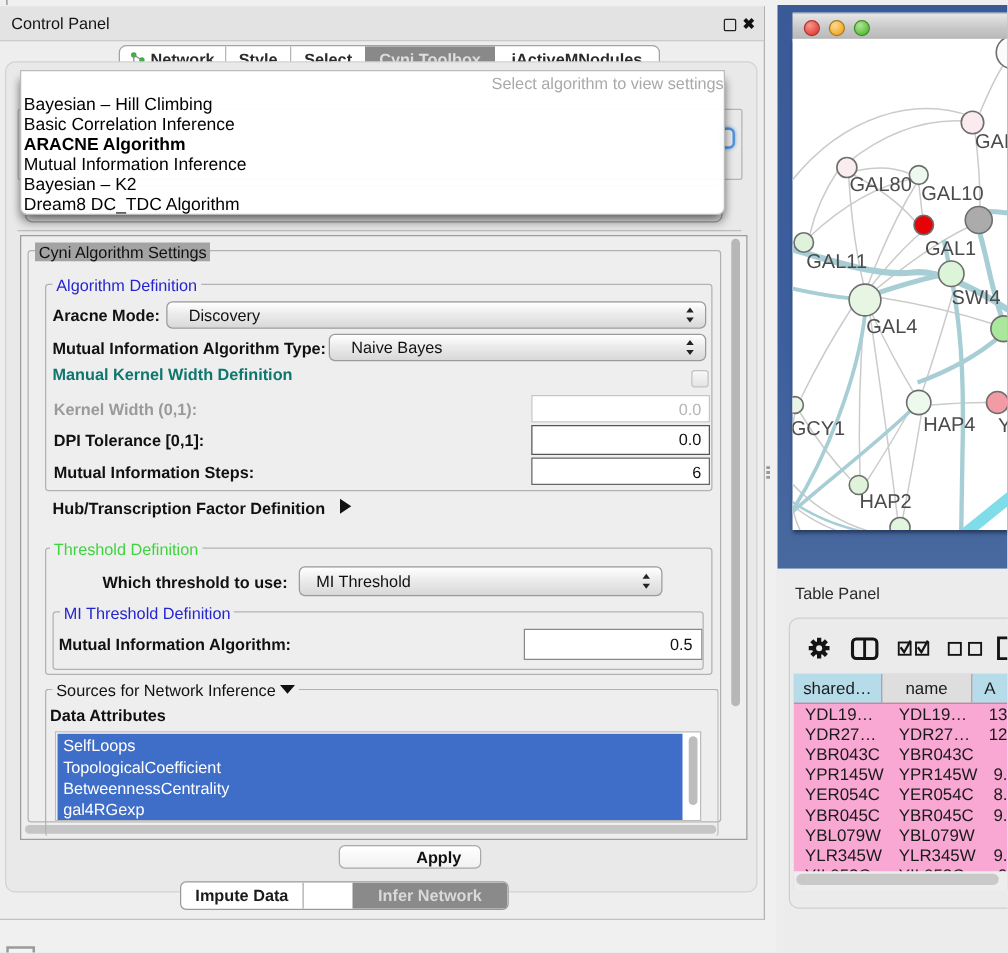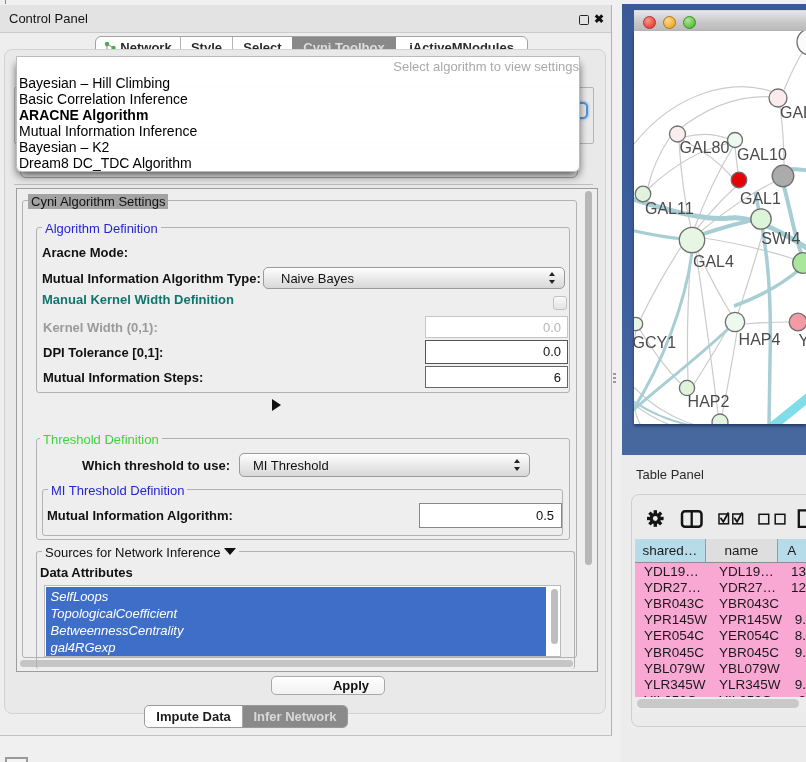--- a/index.html
+++ b/index.html
@@ -48,39 +48,43 @@
     <div class="abs" style="left:584.5px;top:186px;width:7.5px;height:374px;background:#b7b7b7;border-radius:4px;"></div>
     <div class="abs" style="left:20px;top:654.5px;width:553px;height:7px;background:#c5c5c5;border-radius:4px;"></div>
 
     <div class="abs" style="left:22px;top:195px;width:553px;height:456px;border:1px solid #b2b2b2;border-radius:3px;"></div>
     <div class="abs" style="left:28px;top:189px;font-size:13px;color:#111;background:#a3a3a3;padding:0 3px;">Cyni Algorithm Settings</div>
 
     <div class="abs" style="left:36px;top:222px;width:532px;height:164px;border:1px solid #b2b2b2;border-radius:3px;"></div>
     <div class="abs" style="left:42px;top:215.5px;font-size:13px;color:#2525cf;background:#eee;padding:0 3px;">Algorithm Definition</div>
 
     <div class="abs b" style="left:42px;top:240px;font-size:13px;color:#111;">Aracne Mode:</div>
+    <div class="abs combo" style="left:133px;top:236px;width:432px;height:22px;">
+      <span style="left:17px;">Discovery</span>
+    </div>
     <div class="abs b" style="left:42px;top:266px;font-size:13px;color:#111;">Mutual Information Algorithm Type:</div>
     <div class="abs combo" style="left:263px;top:262px;width:302px;height:22px;">
       <span style="left:17px;">Naive Bayes</span>
     </div>
     <div class="abs b" style="left:42px;top:287px;font-size:13px;color:#0f766e;">Manual Kernel Width Definition</div>
     <div class="abs" style="left:553px;top:291px;width:12px;height:12px;border:1px solid #c2c2c2;border-radius:3px;background:linear-gradient(#f8f8f8,#e4e4e4);"></div>
     <div class="abs b" style="left:43px;top:315px;font-size:13px;color:#9a9a9a;">Kernel Width (0,1):</div>
     <div class="abs" style="left:425px;top:311px;width:143px;height:22px;border:1px solid #c6c6c6;background:#fff;box-sizing:border-box;">
         <span style="position:absolute;right:6px;top:3px;font-size:13px;color:#b5b5b5;">0.0</span>
       </div>
     <div class="abs b" style="left:43px;top:340px;font-size:13px;color:#111;">DPI Tolerance [0,1]:</div>
     <div class="abs" style="left:425px;top:335px;width:143px;height:24px;border:1.5px solid #555;background:#fff;box-sizing:border-box;">
         <span style="position:absolute;right:6px;top:3px;font-size:13px;color:#111;">0.0</span>
       </div>
     <div class="abs b" style="left:43px;top:365px;font-size:13px;color:#111;">Mutual Information Steps:</div>
     <div class="abs" style="left:425px;top:361px;width:143px;height:22px;border:1px solid #666;background:#fff;box-sizing:border-box;">
         <span style="position:absolute;right:6px;top:3px;font-size:13px;color:#111;">6</span>
       </div>
 
+    <div class="abs b" style="left:42px;top:394px;font-size:13px;color:#111;">Hub/Transcription Factor Definition</div>
     <div class="abs" style="left:272px;top:394px;width:0;height:0;border-left:9px solid #111;border-top:6.5px solid transparent;border-bottom:6.5px solid transparent;"></div>
 
     <div class="abs" style="left:36px;top:433px;width:532px;height:100px;border:1px solid #b2b2b2;border-radius:3px;"></div>
     <div class="abs" style="left:40px;top:426.5px;font-size:13px;color:#3fd43f;background:#eee;padding:0 3px;">Threshold Definition</div>
     <div class="abs b" style="left:82px;top:453px;font-size:13px;color:#111;">Which threshold to use:</div>
     <div class="abs combo" style="left:239px;top:448px;width:291px;height:24px;">
       <span style="left:13px;">MI Threshold</span>
     </div>
 
     <div class="abs" style="left:42px;top:484px;width:519px;height:45px;border:1px solid #b2b2b2;border-radius:3px;"></div>
@@ -88,28 +92,28 @@
     <div class="abs b" style="left:47px;top:503px;font-size:13px;color:#111;">Mutual Information Algorithm:</div>
     <div class="abs" style="left:419px;top:498px;width:143px;height:25px;border:1px solid #888;background:#fff;box-sizing:border-box;">
         <span style="position:absolute;right:7px;top:4px;font-size:13px;color:#111;">0.5</span>
       </div>
 
     <div class="abs" style="left:36px;top:546px;width:537px;height:117px;border:1px solid #b2b2b2;border-top-color:#b2b2b2;border-radius:3px;border-bottom:none;"></div>
     <div class="abs" style="left:42px;top:539.5px;font-size:13px;color:#111;background:#eee;padding:0 3px;">Sources for Network Inference <span style="display:inline-block;width:0;height:0;border-top:7px solid #111;border-left:6px solid transparent;border-right:6px solid transparent;vertical-align:2px;"></span></div>
     <div class="abs b" style="left:40px;top:560px;font-size:13px;color:#111;">Data Attributes</div>
 
     <div class="abs" style="left:44px;top:580px;width:517px;height:72px;background:#fff;border:1px solid #bbb;box-sizing:border-box;"></div>
-    <div class="abs" style="left:45.5px;top:581.5px;width:500px;height:69px;background:#3e6ec7;color:#fff;font-size:13px;line-height:17px;padding:1px 0 0 5px;box-sizing:border-box;font-style:italic;">SelfLoops<br>TopologicalCoefficient<br>BetweennessCentrality<br>gal4RGexp</div>
+    <div class="abs" style="left:45.5px;top:581.5px;width:500px;height:69px;background:#3e6ec7;color:#fff;font-size:13px;line-height:17px;padding:1px 0 0 5px;box-sizing:border-box;">SelfLoops<br>TopologicalCoefficient<br>BetweennessCentrality<br>gal4RGexp</div>
     <div class="abs" style="left:550.5px;top:584px;width:7.5px;height:55px;background:#bdbdbd;border-radius:4px;"></div>
 
     <div class="abs" style="left:271px;top:671px;width:66px;height:17px;background:linear-gradient(#ffffff,#f1f1f1);border:1px solid #a9a9a9;border-radius:5px;display:flex;align-items:center;justify-content:center;font-size:13px;font-weight:bold;color:#111;padding-left:46px;">Apply</div>
 
-    <div class="abs" style="left:144px;top:700px;height:23px;box-sizing:border-box;display:flex;border:1px solid #9a9a9a;border-radius:5px;overflow:hidden;background:#fff;font-size:13px;font-weight:bold;color:#1a1a1a;">
+    <div class="abs" style="left:144px;top:700px;height:23px;box-sizing:border-box;display:flex;border:1px solid #9a9a9a;border-radius:5px;overflow:hidden;background:#fff;font-size:13px;font-weight:bold;color:#1a1a1a;gap:39px;">
       <div style="width:97px;display:flex;align-items:center;justify-content:center;border-right:1px solid #aaa;">Impute Data</div>
-      <div style="width:104px;display:flex;align-items:center;justify-content:center;background:#8a8a8a;color:#d9d9d9;">Infer Network</div>
+      <div style="width:124px;display:flex;align-items:center;justify-content:center;background:#8a8a8a;color:#d9d9d9;">Infer Network</div>
     </div>
   </div>
 
   <div class="abs" style="left:613px;top:373px;width:3px;height:10px;background:repeating-linear-gradient(180deg,#9a9a9a 0 2px,transparent 2px 4px);"></div>
 
   <div class="abs" style="left:5px;top:0;width:1px;height:4px;background:#888;"></div>
 
   <div class="abs" style="left:5px;top:757px;width:19px;height:10px;border:2px solid #9a9a9a;background:#f4f4f4;"></div>
 
   <div class="abs" style="left:622px;top:4px;width:184px;height:451px;background:linear-gradient(180deg,#3a5a97 0%,#3d5f9d 60%,#48699f 100%);"></div>

